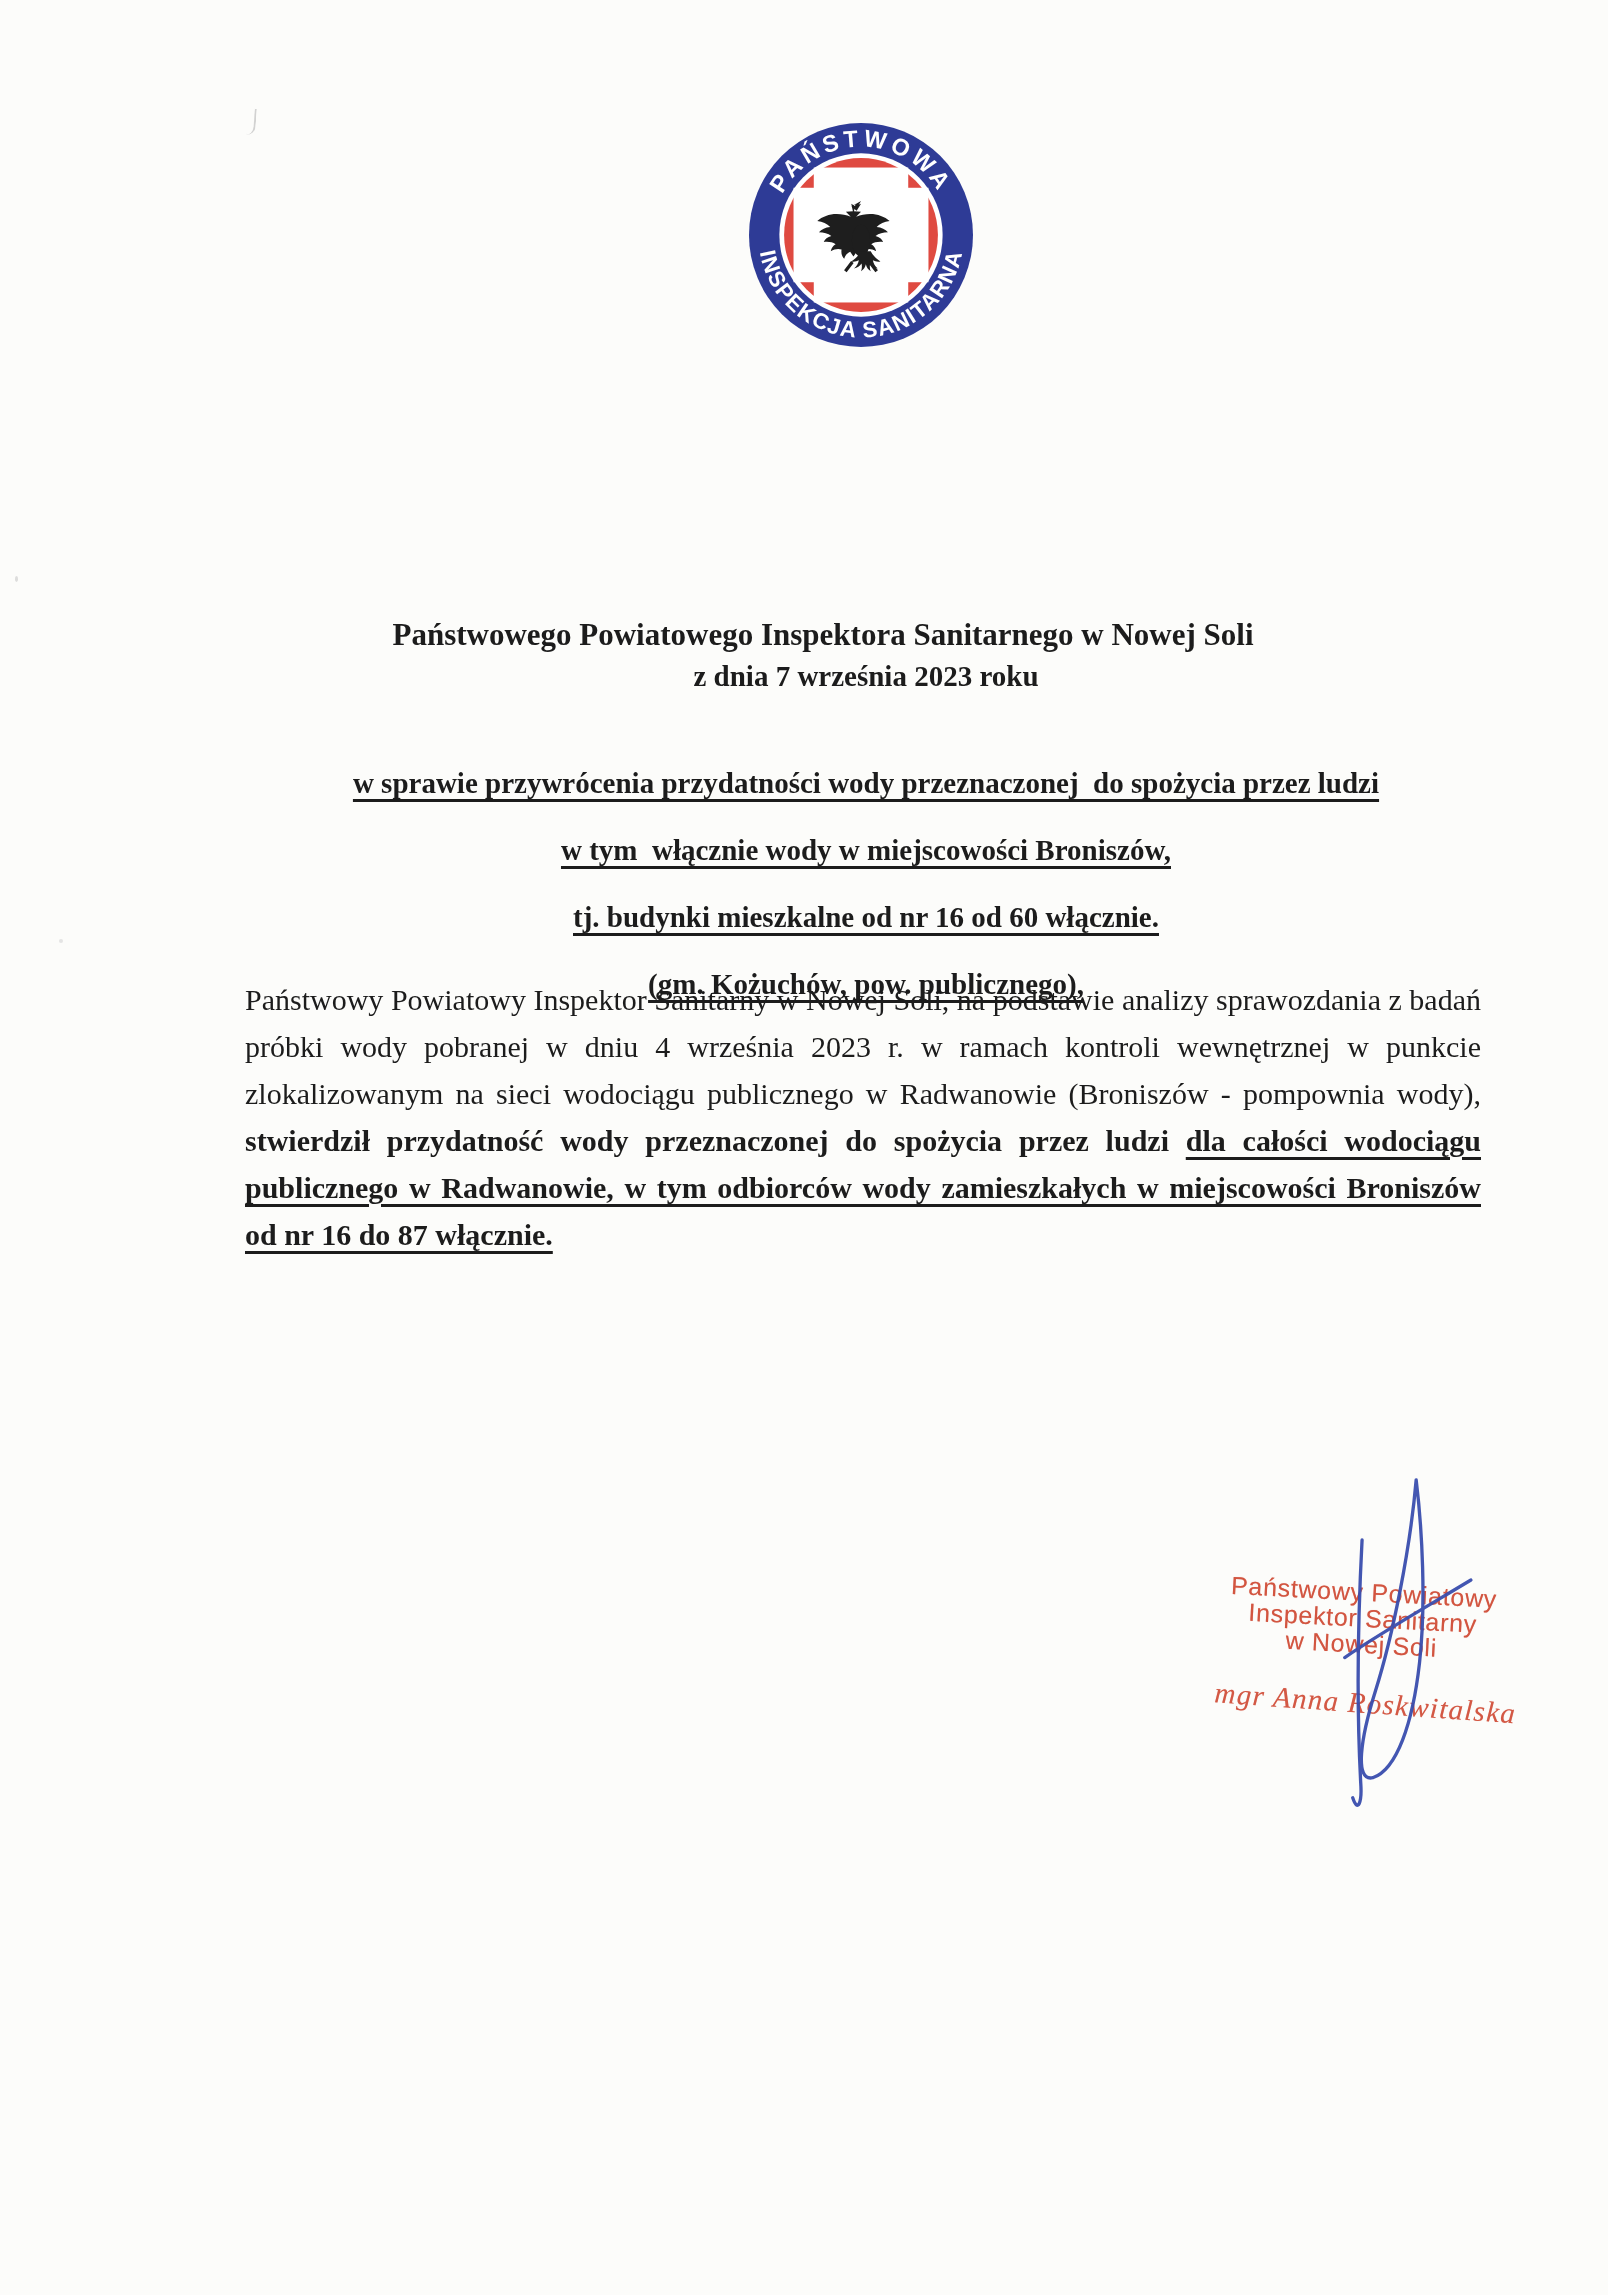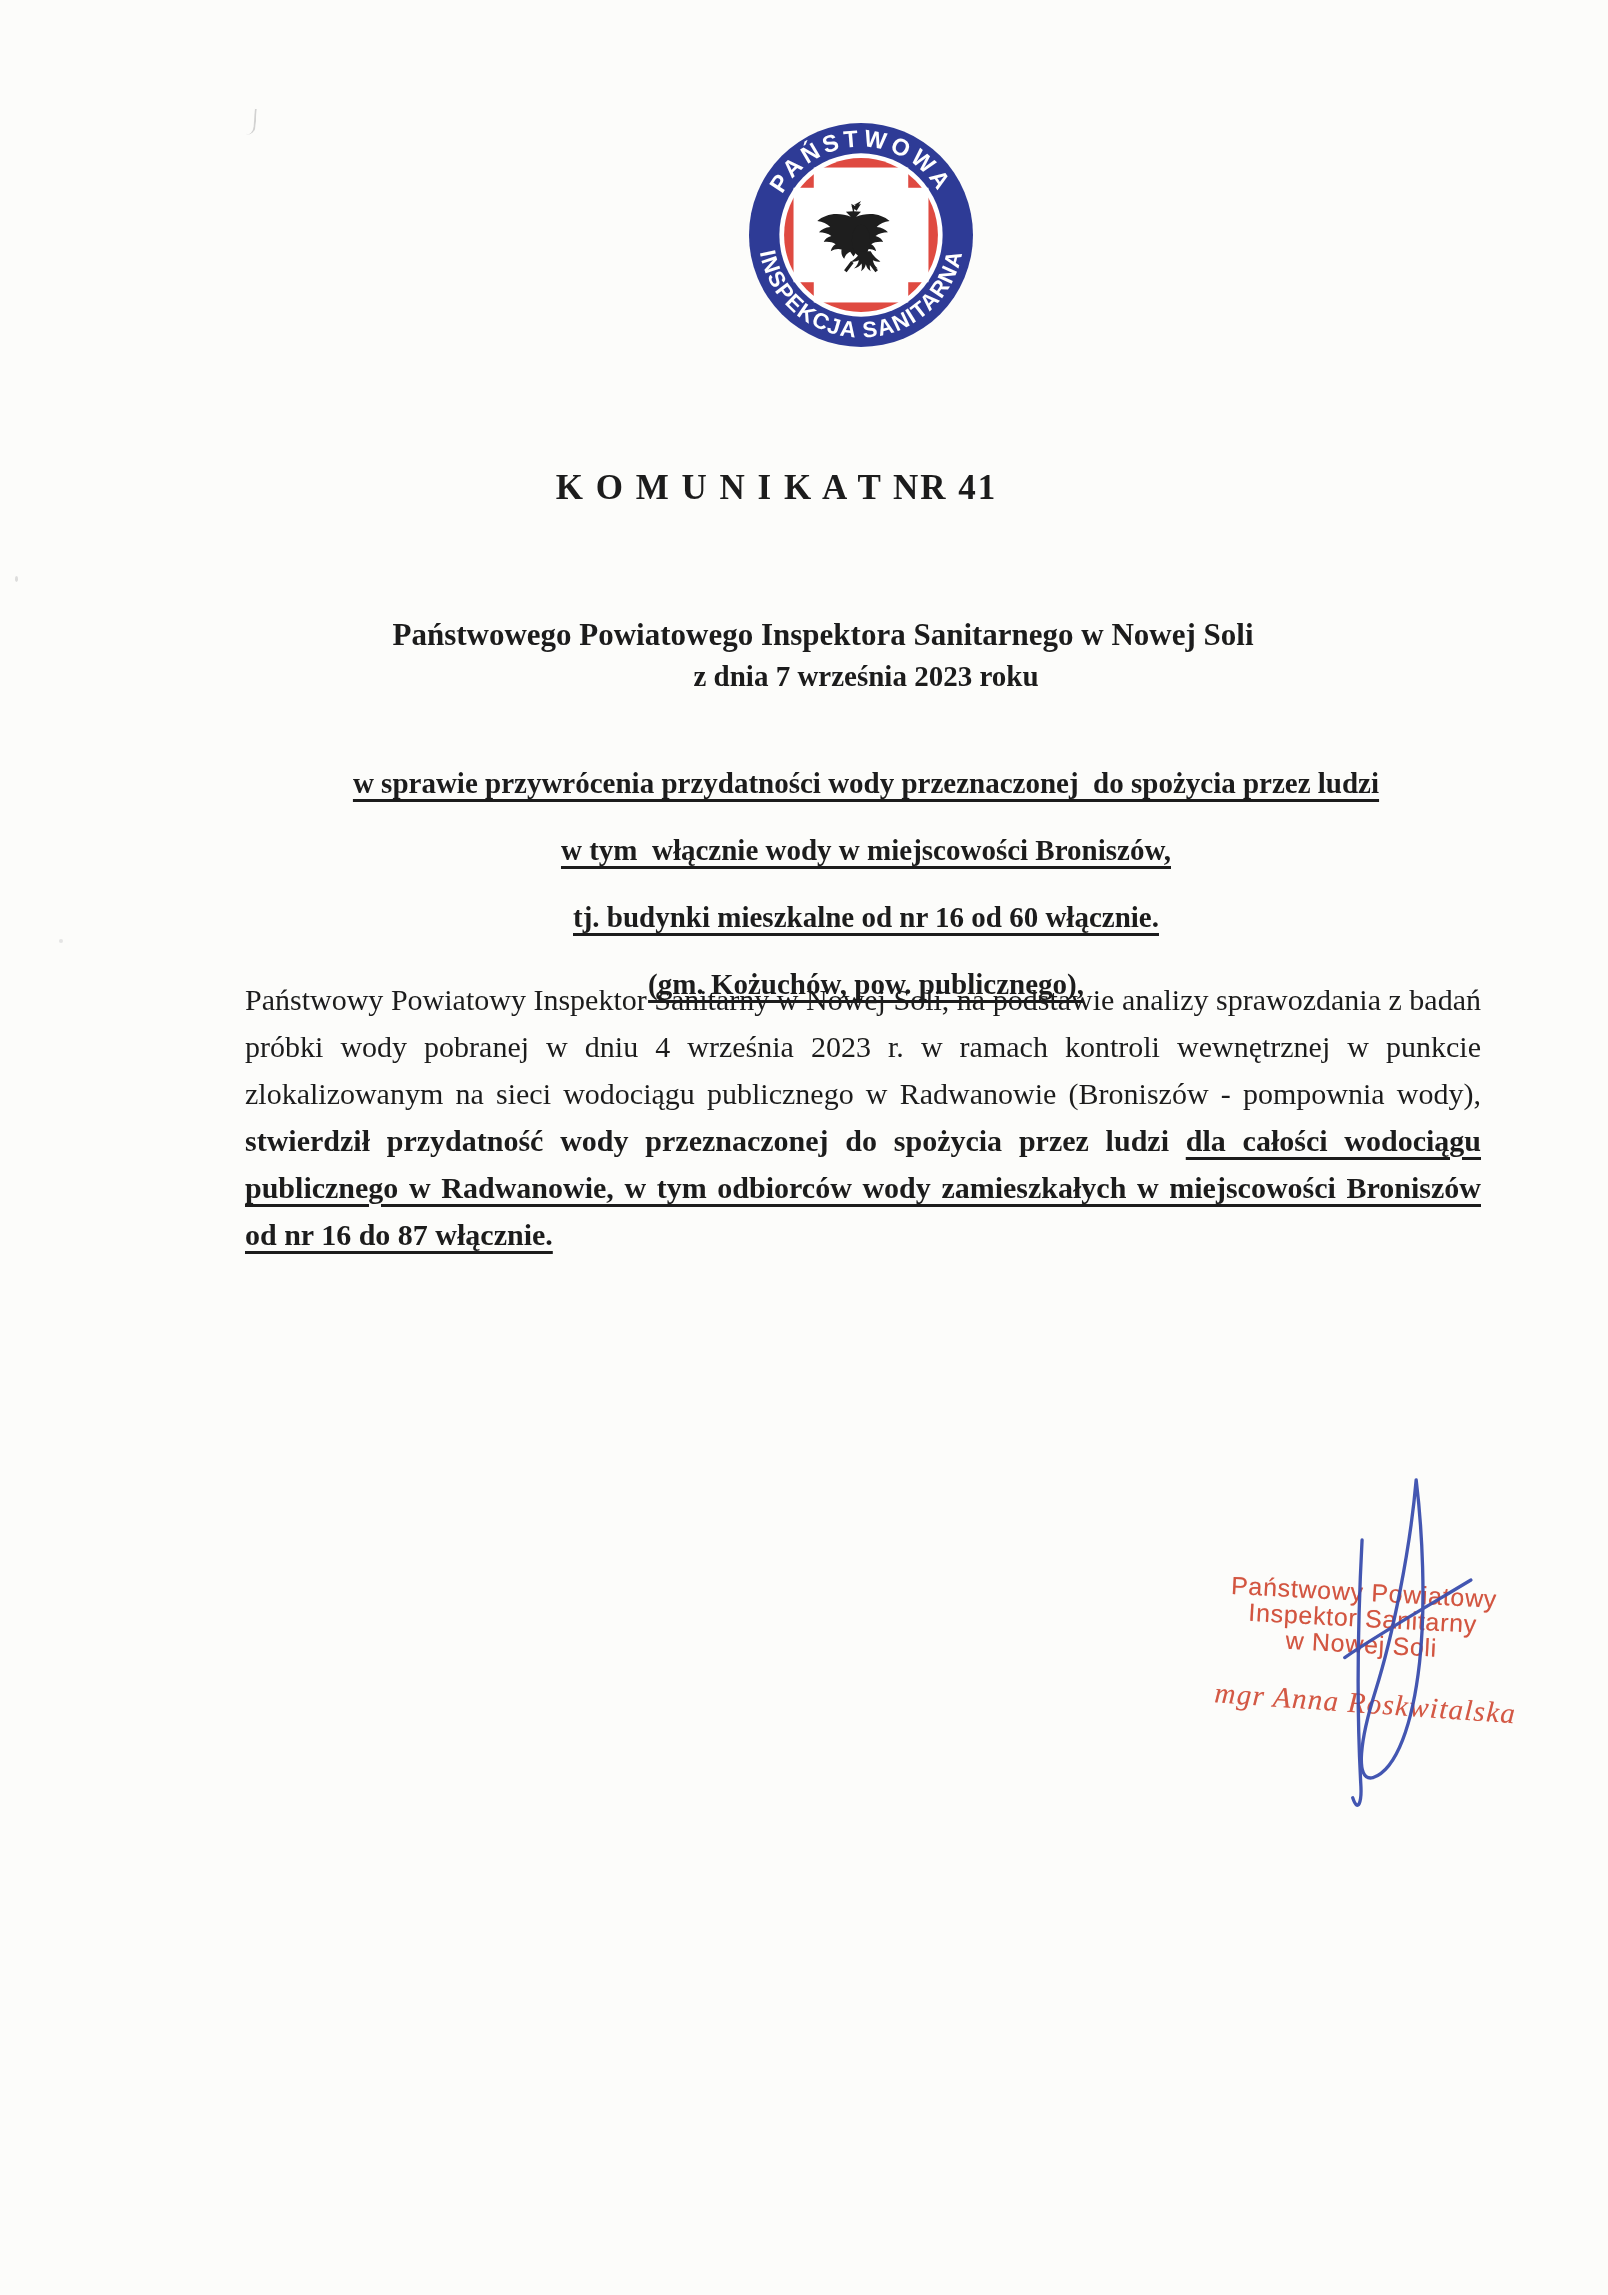--- a/index.html
+++ b/index.html
@@ -111,21 +111,20 @@
       </g>
       <text font-family="Liberation Sans, sans-serif" font-size="35" font-weight="700" fill="#ffffff" letter-spacing="6">
         <textPath href="#arc-top" startOffset="50%" text-anchor="middle">PAŃSTWOWA</textPath>
       </text>
       <text font-family="Liberation Sans, sans-serif" font-size="33" font-weight="700" fill="#ffffff" letter-spacing="2">
         <textPath href="#arc-bottom" startOffset="50%" text-anchor="middle">INSPEKCJA SANITARNA</textPath>
       </text>
     </svg>
   </div>
 
-  <div class="title">K O M U N I K A T NR 41</div>
   <div class="issuer">Państwowego Powiatowego Inspektora Sanitarnego w Nowej Soli</div>
   <div class="date-line">z dnia 7 września 2023 roku</div>
 
   <div class="subject">
     <div class="sline">w sprawie przywrócenia przydatności wody przeznaczonej  do spożycia przez ludzi</div>
     <div class="sline">w tym  włącznie wody w miejscowości Broniszów,</div>
     <div class="sline">tj. budynki mieszkalne od nr 16 od 60 włącznie.</div>
     <div class="sline">(gm. Kożuchów, pow. publicznego),</div>
   </div>
 

